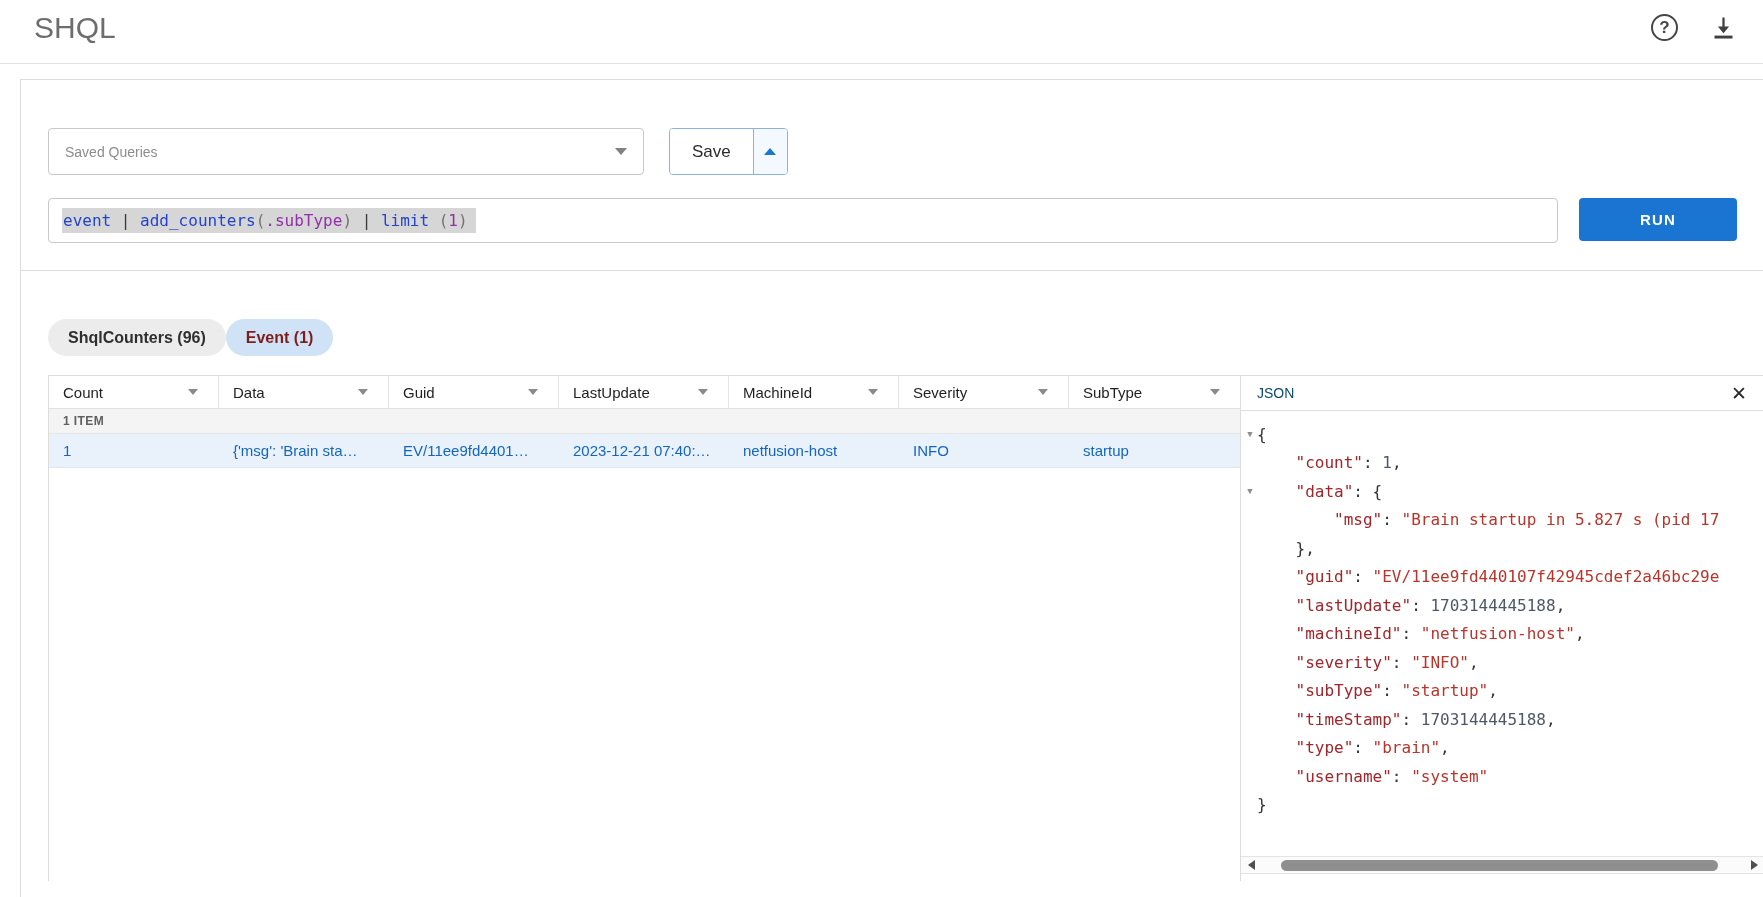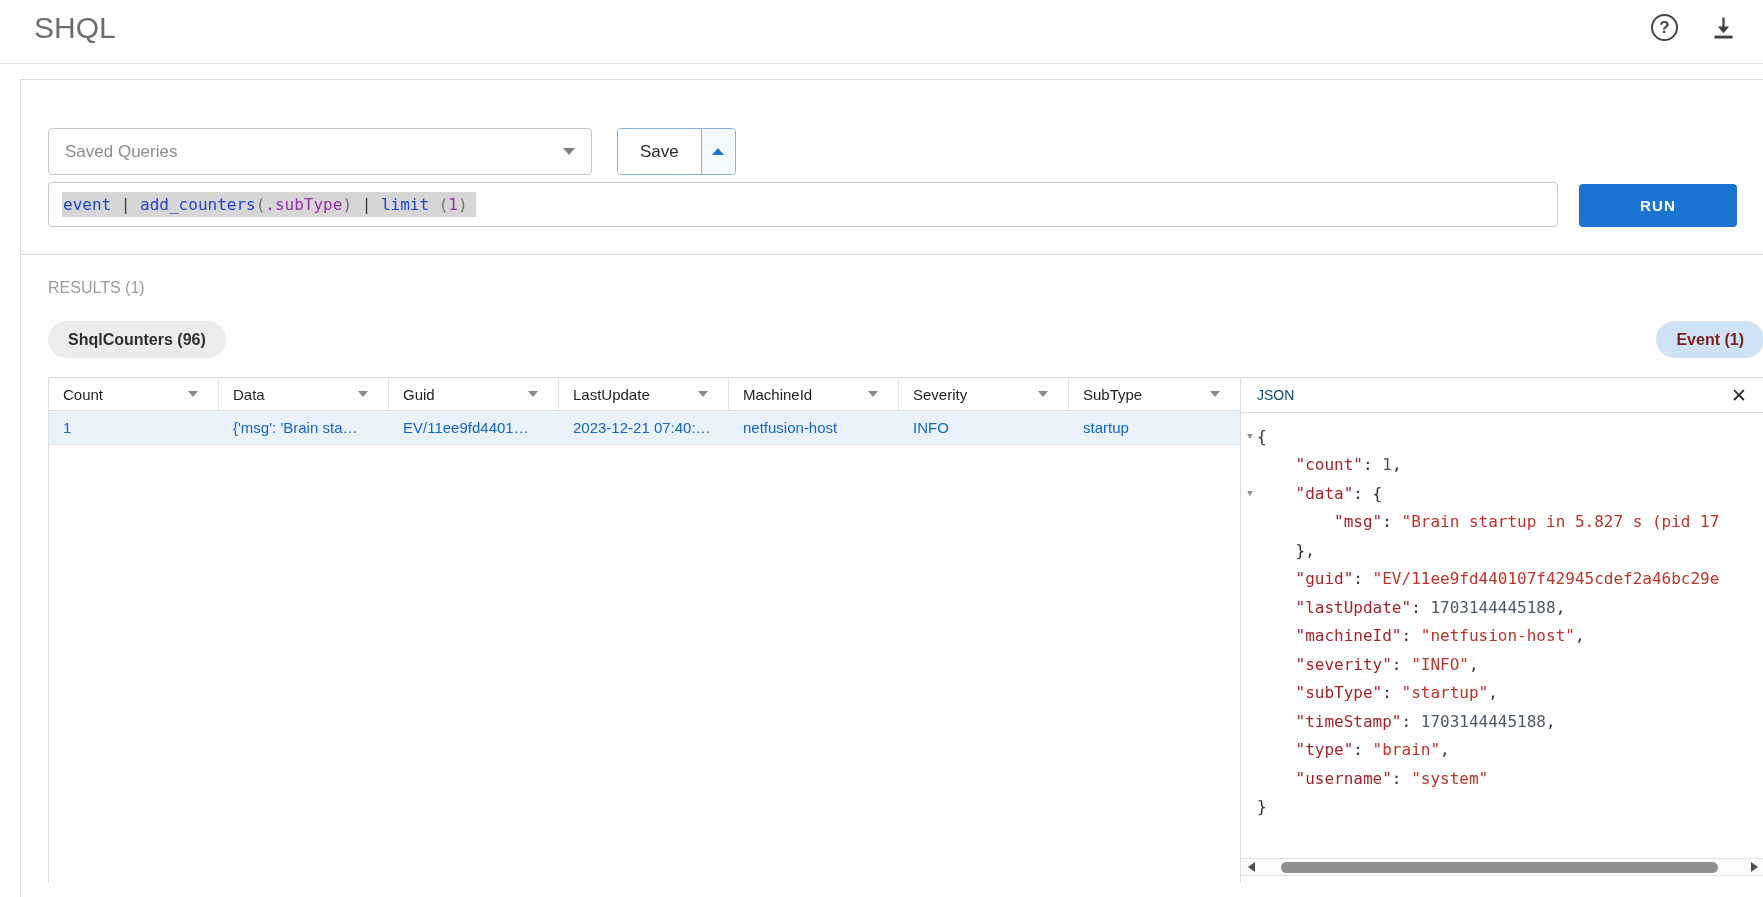--- a/index.html
+++ b/index.html
@@ -34,25 +34,25 @@
   
   .main-card {
     position: absolute;
     left: 20px; top: 79px; right: -2px; bottom: -2px;
     border: 1px solid #dcdcdc;
   }
 
   .section-query { padding: 48px 27px 0 27px; }
   .row1 { display: flex; align-items: center; gap: 25px; }
   .saved-queries {
-    width: 544px; height: 47px;
+    width: 596px; height: 47px;
     border: 1px solid #c9c9c9; border-radius: 4px;
     display: flex; align-items: center; justify-content: space-between;
     padding: 0 16px;
-    color: #8c8c8c; font-size: 17px;
+    color: #8c8c8c; font-size: 14px;
     cursor: pointer; background: #fff;
   }
   .caret-down {
     width: 0; height: 0;
     border-left: 6px solid transparent; border-right: 6px solid transparent;
     border-top: 7px solid #808080;
   }
   .save-split {
     display: flex; height: 47px;
     border: 1px solid #88b3df; border-radius: 4px;
@@ -68,21 +68,21 @@
     background: #f3f9ff; width: 34px;
     display: flex; align-items: center; justify-content: center;
     cursor: pointer;
   }
   .caret-up {
     width: 0; height: 0;
     border-left: 6px solid transparent; border-right: 6px solid transparent;
     border-bottom: 7px solid #1976d2;
   }
 
-  .row2 { display: flex; align-items: flex-end; margin-top: 7px; padding-bottom: 27px; }
+  .row2 { display: flex; align-items: flex-start; margin-top: 23px; padding-bottom: 27px; }
   .query-input {
     flex: 1; height: 45px;
     border: 1px solid #c9c9c9; border-radius: 4px;
     display: flex; align-items: center;
     padding: 0 13px; margin-right: 21px;
     font-family: "DejaVu Sans Mono", monospace; font-size: 16px;
     cursor: text; overflow: hidden;
   }
   .query-highlight { background: #d6d6d6; padding: 3px 8px 3px 1px; white-space: pre; }
   .tok-keyword { color: #2244cc; }
@@ -93,21 +93,21 @@
     width: 158px; height: 43px;
     border: none; border-radius: 4px;
     background: #1a75d2; color: #fff;
     font-size: 15px; font-weight: bold; letter-spacing: 1.2px;
     font-family: inherit; cursor: pointer;
   }
 
   
   .section-results { border-top: 1px solid #dcdcdc; padding: 24px 0 0 27px; }
   .results-label { font-size: 16px; color: #9d9d9d; }
-  .tabs { display: flex; gap: 20px; margin-top: 24px; justify-content: space-between; }
+  .tabs { display: flex; margin-top: 24px; }
   .tab {
     height: 37px; padding: 0 20px; border-radius: 19px;
     display: flex; align-items: center;
     font-size: 16px; font-weight: bold; cursor: pointer;
     white-space: nowrap;
   }
   .tab.inactive { background: #ececec; color: #2f2f2f; }
   .tab.active   { background: #d0e3f6; color: #7f1d1d; }
 
   .results-grid {
@@ -255,21 +255,20 @@
     </div>
     <div class="row2">
       <div class="query-input">
         <span class="query-highlight" id="query-tokens"><span class="tok-keyword">event</span><span class="tok-pipe"> | </span><span class="tok-keyword">add_counters</span><span class="tok-paren">(</span><span class="tok-field">.subType</span><span class="tok-paren">)</span><span class="tok-pipe"> | </span><span class="tok-keyword">limit</span><span class="tok-paren"> (</span><span class="tok-field">1</span><span class="tok-paren">)</span></span>
       </div>
       <button class="run-button">RUN</button>
     </div>
   </div>
 
   <div class="section-results">
-    <div class="results-label">RESULTS (1)</div>
     <div class="tabs" id="tabs">
         <div class="tab inactive">ShqlCounters (96)</div>
         <div class="tab active">Event (1)</div>
       </div>
 
     <div class="results-grid">
 
       <div class="table-area">
         <div class="t-header" id="t-header">
             <div class="th-cell">
@@ -294,20 +293,21 @@
             </div>
             <div class="th-cell">
               <span>Severity</span>
               <span class="th-caret"></span>
             </div>
             <div class="th-cell">
               <span>SubType</span>
               <span class="th-caret"></span>
             </div>
           </div>
+        <div class="t-group">1 ITEM</div>
         <div id="t-rows">
             <div class="t-row">
               <div class="td-cell">1</div>
               <div class="td-cell">{'msg': 'Brain sta…</div>
               <div class="td-cell">EV/11ee9fd4401…</div>
               <div class="td-cell">2023-12-21 07:40:…</div>
               <div class="td-cell">netfusion-host</div>
               <div class="td-cell">INFO</div>
               <div class="td-cell">startup</div>
             </div>

